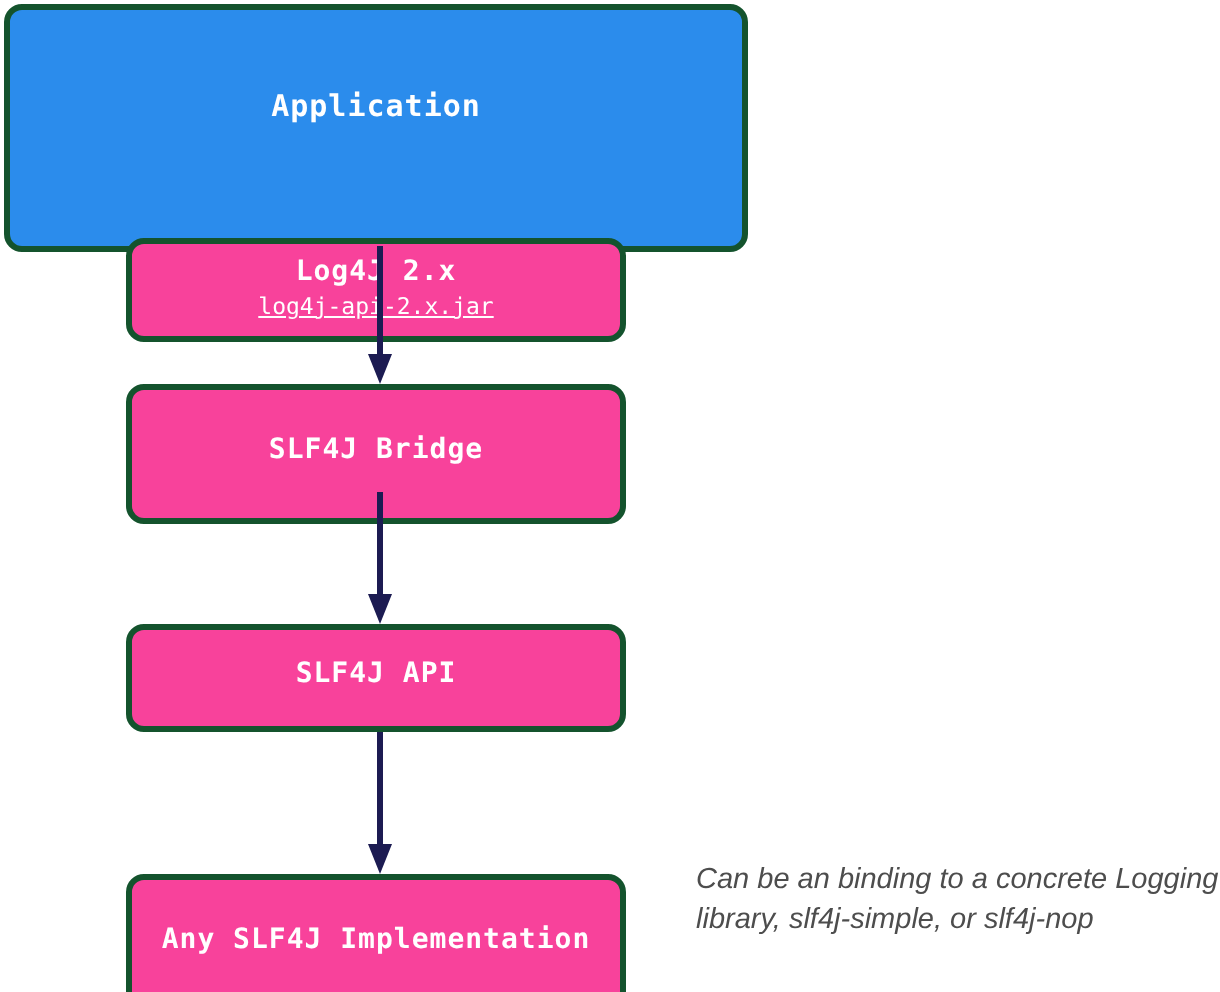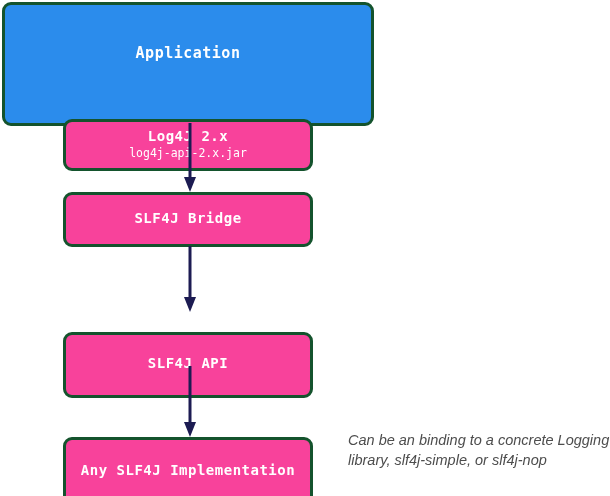--- a/index.html
+++ b/index.html
@@ -39,20 +39,21 @@
     color: #ffffff;
     letter-spacing: 0.5px;
     line-height: 1.1;
   }
   .node .subtitle {
     font-family: "DejaVu Sans Mono", "Liberation Mono", monospace;
     font-weight: normal;
     color: #ffffff;
     letter-spacing: 0px;
     line-height: 1.2;
+    text-decoration: underline;
   }
 
   
   #app-box {
     left: 2px;
     top: 2px;
     width: 372px;
     height: 124px;
     background: #2b8cec;
     justify-content: flex-start;
@@ -68,27 +69,26 @@
     left: 63px;
     width: 250px;
   }
   #log4j-box {
     top: 71px;
     height: 52px;
     margin-top: 48px;
   }
   #bridge-box {
     top: 192px;
-    height: 55px;
+    height: 70px;
     gap: 12px;
   }
   #api-box {
     top: 312px;
-    height: 66px;
-    margin-top: 20px;
+    height: 54px;
   }
   #impl-box {
     top: 437px;
     height: 68px;
     text-align: center;
   }
   .pink .title {
     font-size: 14px;
     margin-bottom: 2px;
   }

